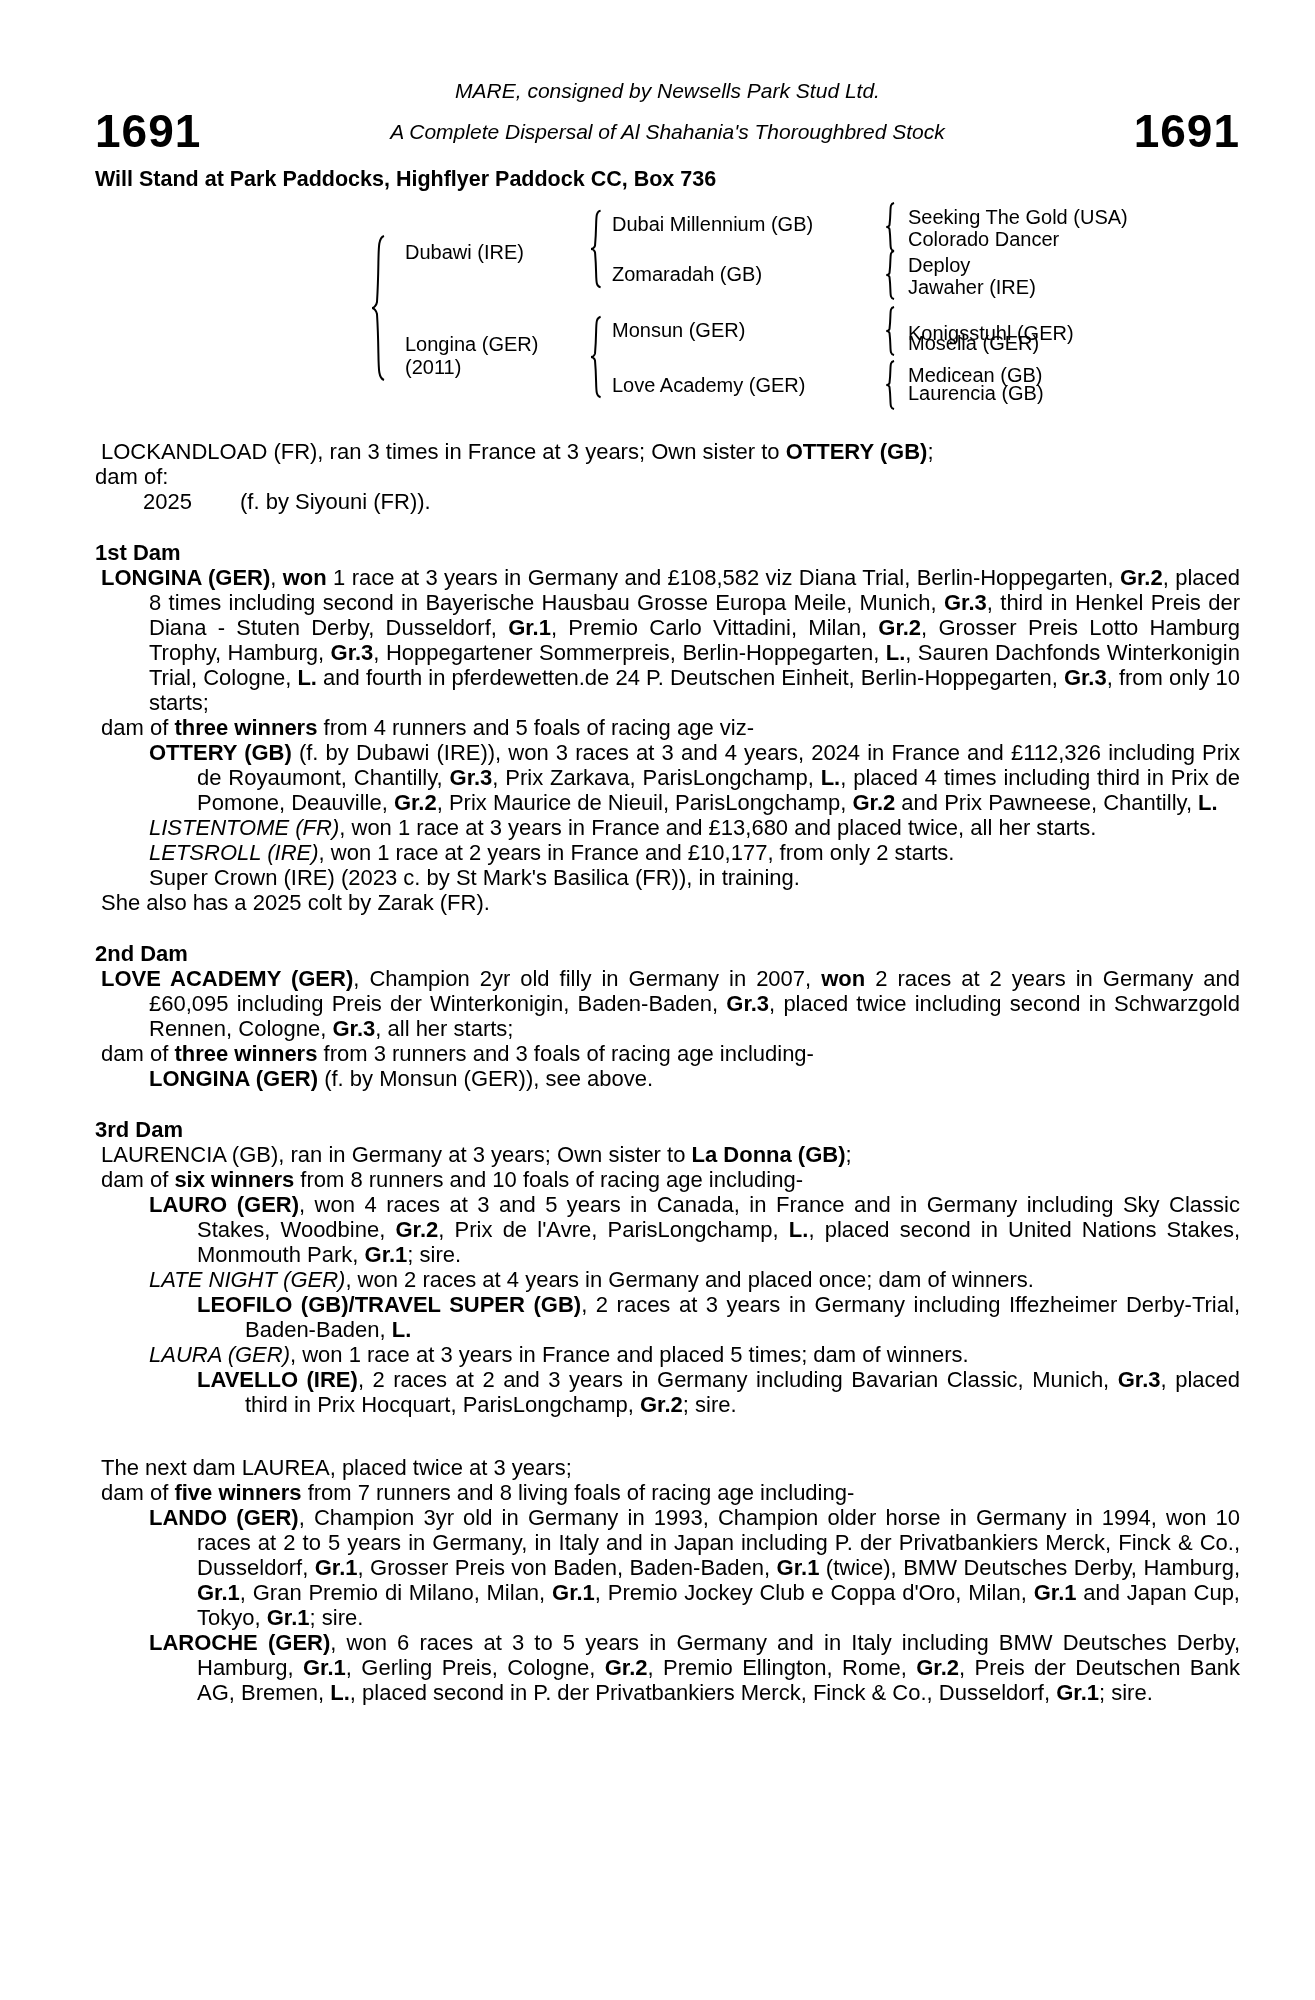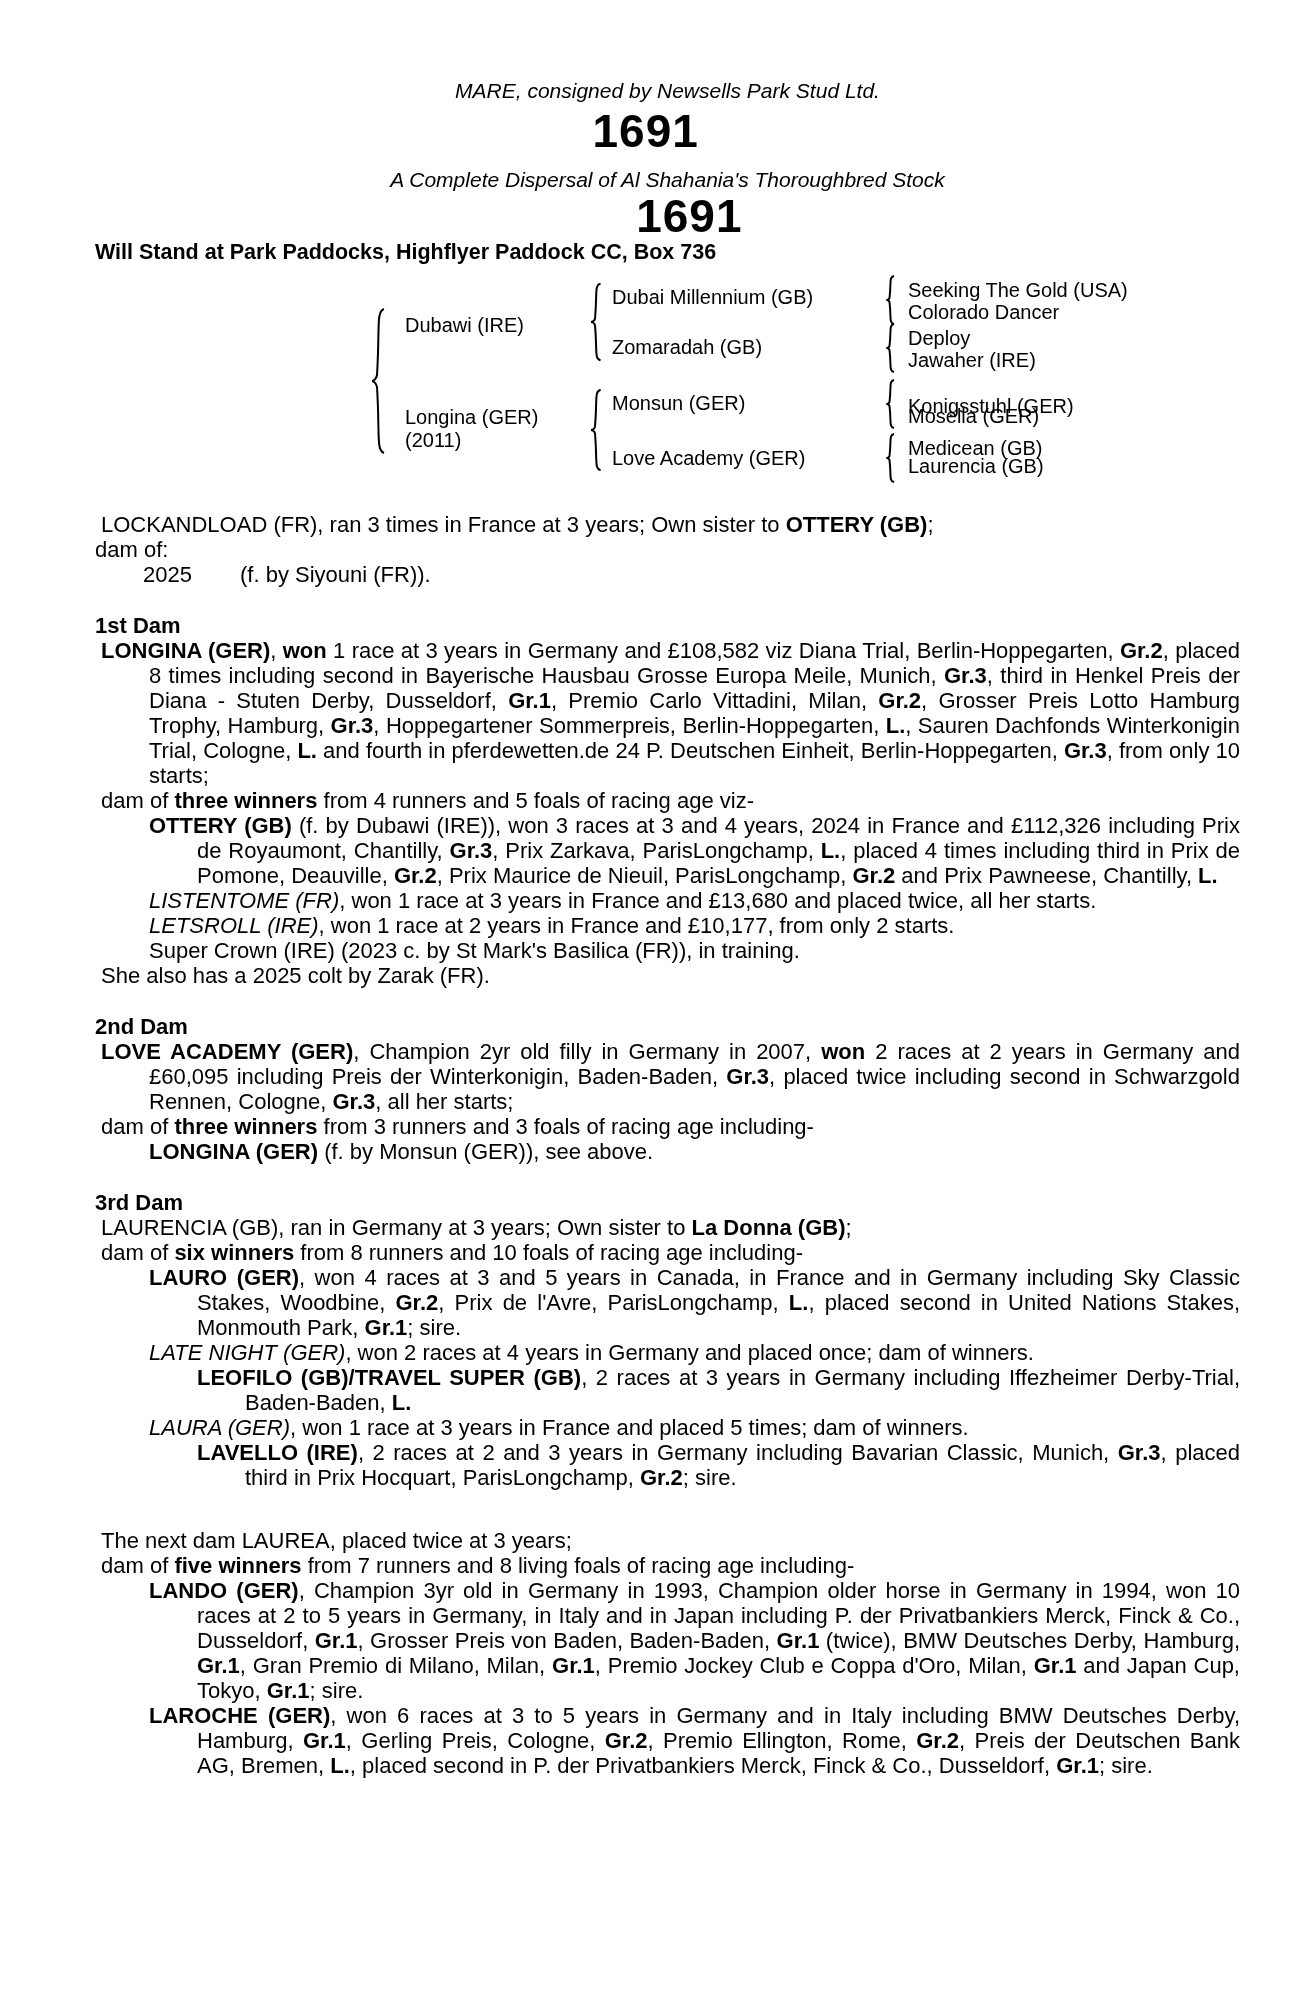--- a/index.html
+++ b/index.html
@@ -2,25 +2,25 @@
 <html><head>
 <meta charset="utf-8">
 <style>
   html,body{margin:0;padding:0;}
   body{
     width:1315px;height:2000px;overflow:hidden;background:#ffffff;color:#000;
     font-family:"Liberation Sans", sans-serif;font-size:22px;line-height:25px;
   }
   .content{padding:78px 75px 0 95px;}
   .consign-line{font-size:21px;font-style:italic;text-align:center;}
-  .header-row{display:flex;align-items:center;margin-top:4px;flex-direction:column;}
+  .header-row{display:flex;align-items:flex-start;margin-top:4px;}
   .lot{font-size:46px;font-weight:bold;line-height:48px;width:150px;letter-spacing:1px;}
   .lot.right{text-align:right;}
   .sale-line{flex:1;text-align:center;font-style:italic;font-size:21px;padding-top:12px;}
-  .stand-line{font-weight:bold;font-size:21.5px;}
+  .stand-line{font-weight:bold;font-size:21.5px;margin-top:12px;}
 
   
   .chart{position:relative;height:215px;margin-top:8px;font-size:20px;line-height:23px;}
   .abs{position:absolute;white-space:nowrap;}
   .subject-block{left:0;top:38px;}
   .bold{font-weight:bold;}
   .gap-left{margin-left:6px;}
   .gen1-sire{left:310px;top:41px;}
   .gen1-dam{left:310px;top:133px;}
   .g2-0{left:517px;top:13px;} .g2-1{left:517px;top:63px;}

